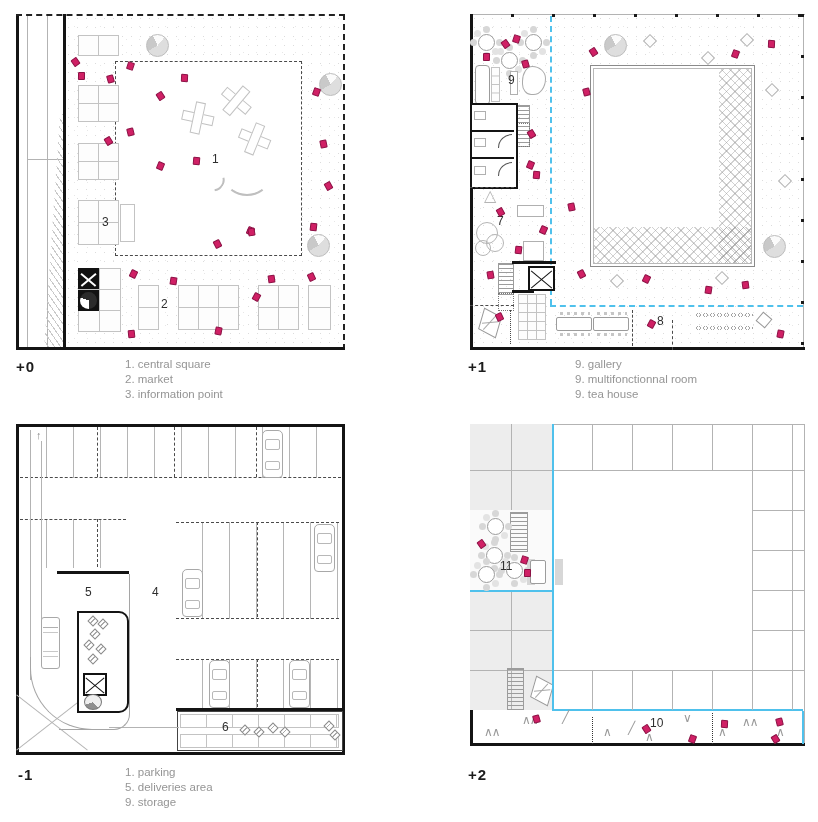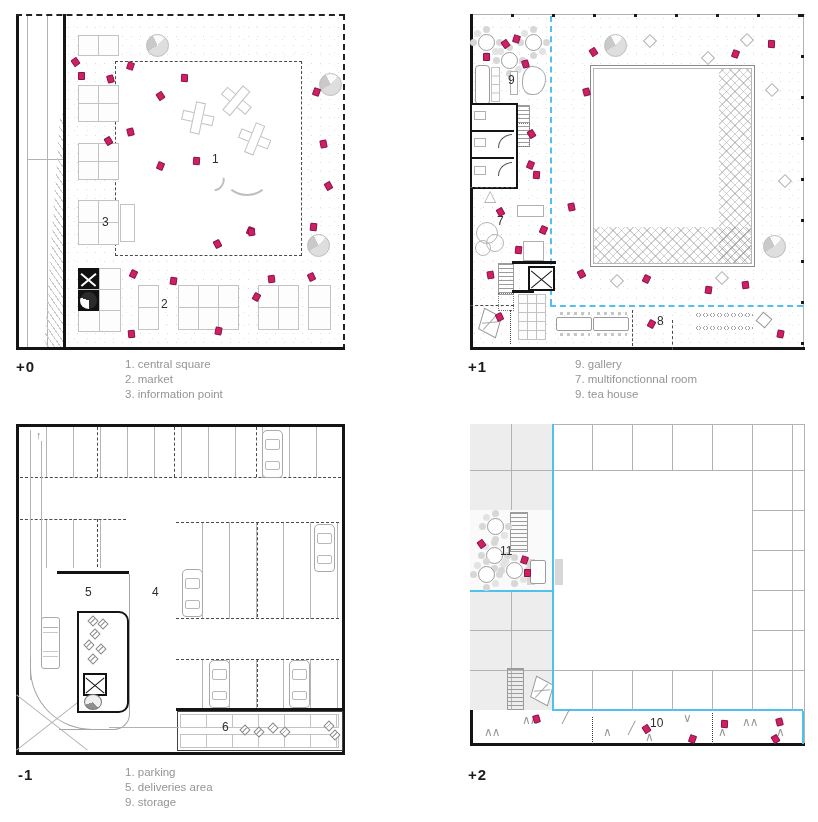--- a/index.html
+++ b/index.html
@@ -331,21 +331,21 @@
     <div class="abs thin" style="left:0;top:206px;width:82px;height:1px"></div>
     <div class="abs thin" style="left:0;top:246px;width:82px;height:1px"></div>
 
     <div class="abs" style="left:0;top:86px;width:82px;height:80px;background:#fafafa;border-bottom:2px solid #4fc1ec"></div>
     <div class="abs treads" style="left:40px;top:88px;width:16px;height:38px"></div>
     <div class="rtable" style="left:17px;top:94px"></div>
     <div class="rtable" style="left:16px;top:123px"></div>
     <div class="rtable" style="left:8px;top:142px"></div>
     <div class="rtable" style="left:36px;top:138px"></div>
     <div class="abs" style="left:60px;top:136px;width:14px;height:22px;border:1px solid #9c9c9c;border-radius:2px;background:#fff;box-shadow:-7px -5px 0 -4px #d7d7d7,-7px 5px 0 -4px #d7d7d7,21px -5px 0 -4px #d7d7d7,21px 5px 0 -4px #d7d7d7"></div>
-    <div class="num" style="left:30px;top:120px">11</div>
+    <div class="num" style="left:30px;top:135px">11</div>
 
     <div class="abs treads" style="left:37px;top:244px;width:15px;height:40px"></div>
     <div class="gem" style="left:62px;top:256px;width:18px;height:20px"></div>
 
     <div class="abs cyansv" style="left:82px;top:0;width:2px;height:286px"></div>
     <div class="abs cyansv" style="left:82px;top:285px;width:251px;height:2px"></div>
     <div class="abs cyansv" style="left:332px;top:287px;width:2px;height:33px"></div>
 
     <div class="abs thin" style="left:84px;top:46px;width:251px;height:1px"></div>
     <div class="abs thin" style="left:84px;top:246px;width:251px;height:1px"></div>
@@ -395,21 +395,21 @@
   <div class="lvl" style="left:16px;top:358px">+0</div>
   <div class="legend" style="left:125px;top:357px">
     <div>1. central square</div>
     <div>2. market</div>
     <div>3. information point</div>
   </div>
 
   <div class="lvl" style="left:468px;top:358px">+1</div>
   <div class="legend" style="left:575px;top:357px">
     <div>9. gallery</div>
-    <div>7. multifonctionnal room</div>
+    <div>9. multifonctionnal room</div>
     <div>9. tea house</div>
   </div>
 
   <div class="lvl" style="left:18px;top:766px">-1</div>
   <div class="legend" style="left:125px;top:765px">
     <div>1. parking</div>
     <div>5. deliveries area</div>
     <div>9. storage</div>
   </div>
 

